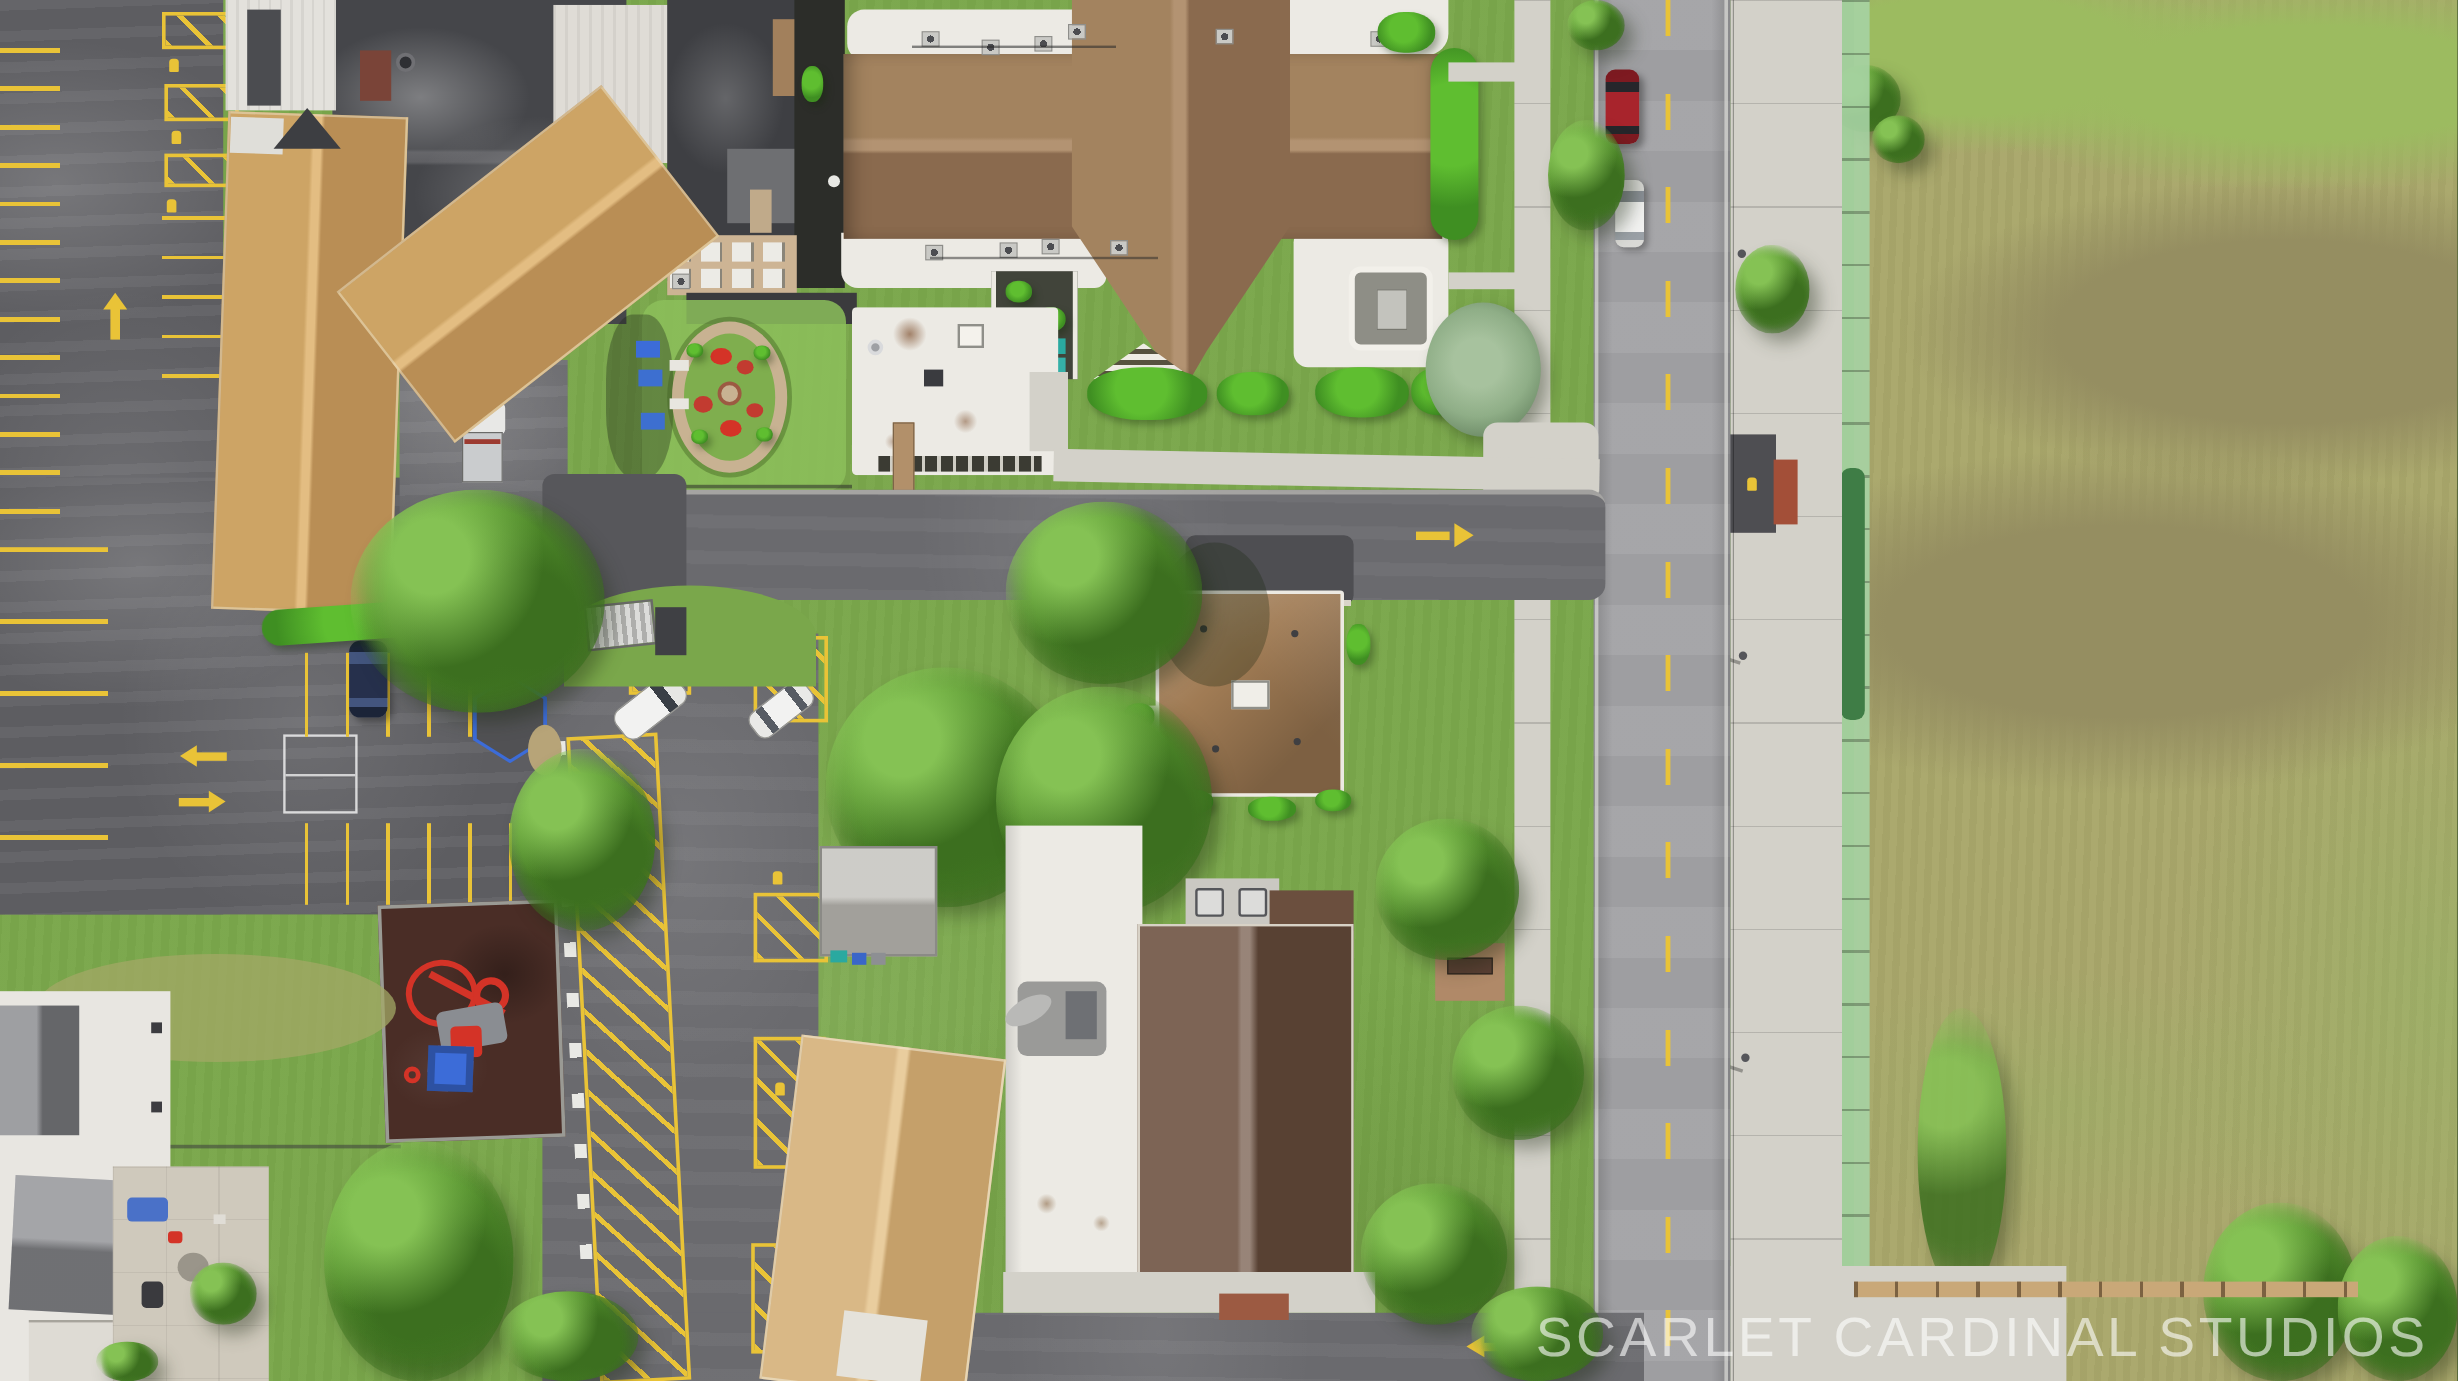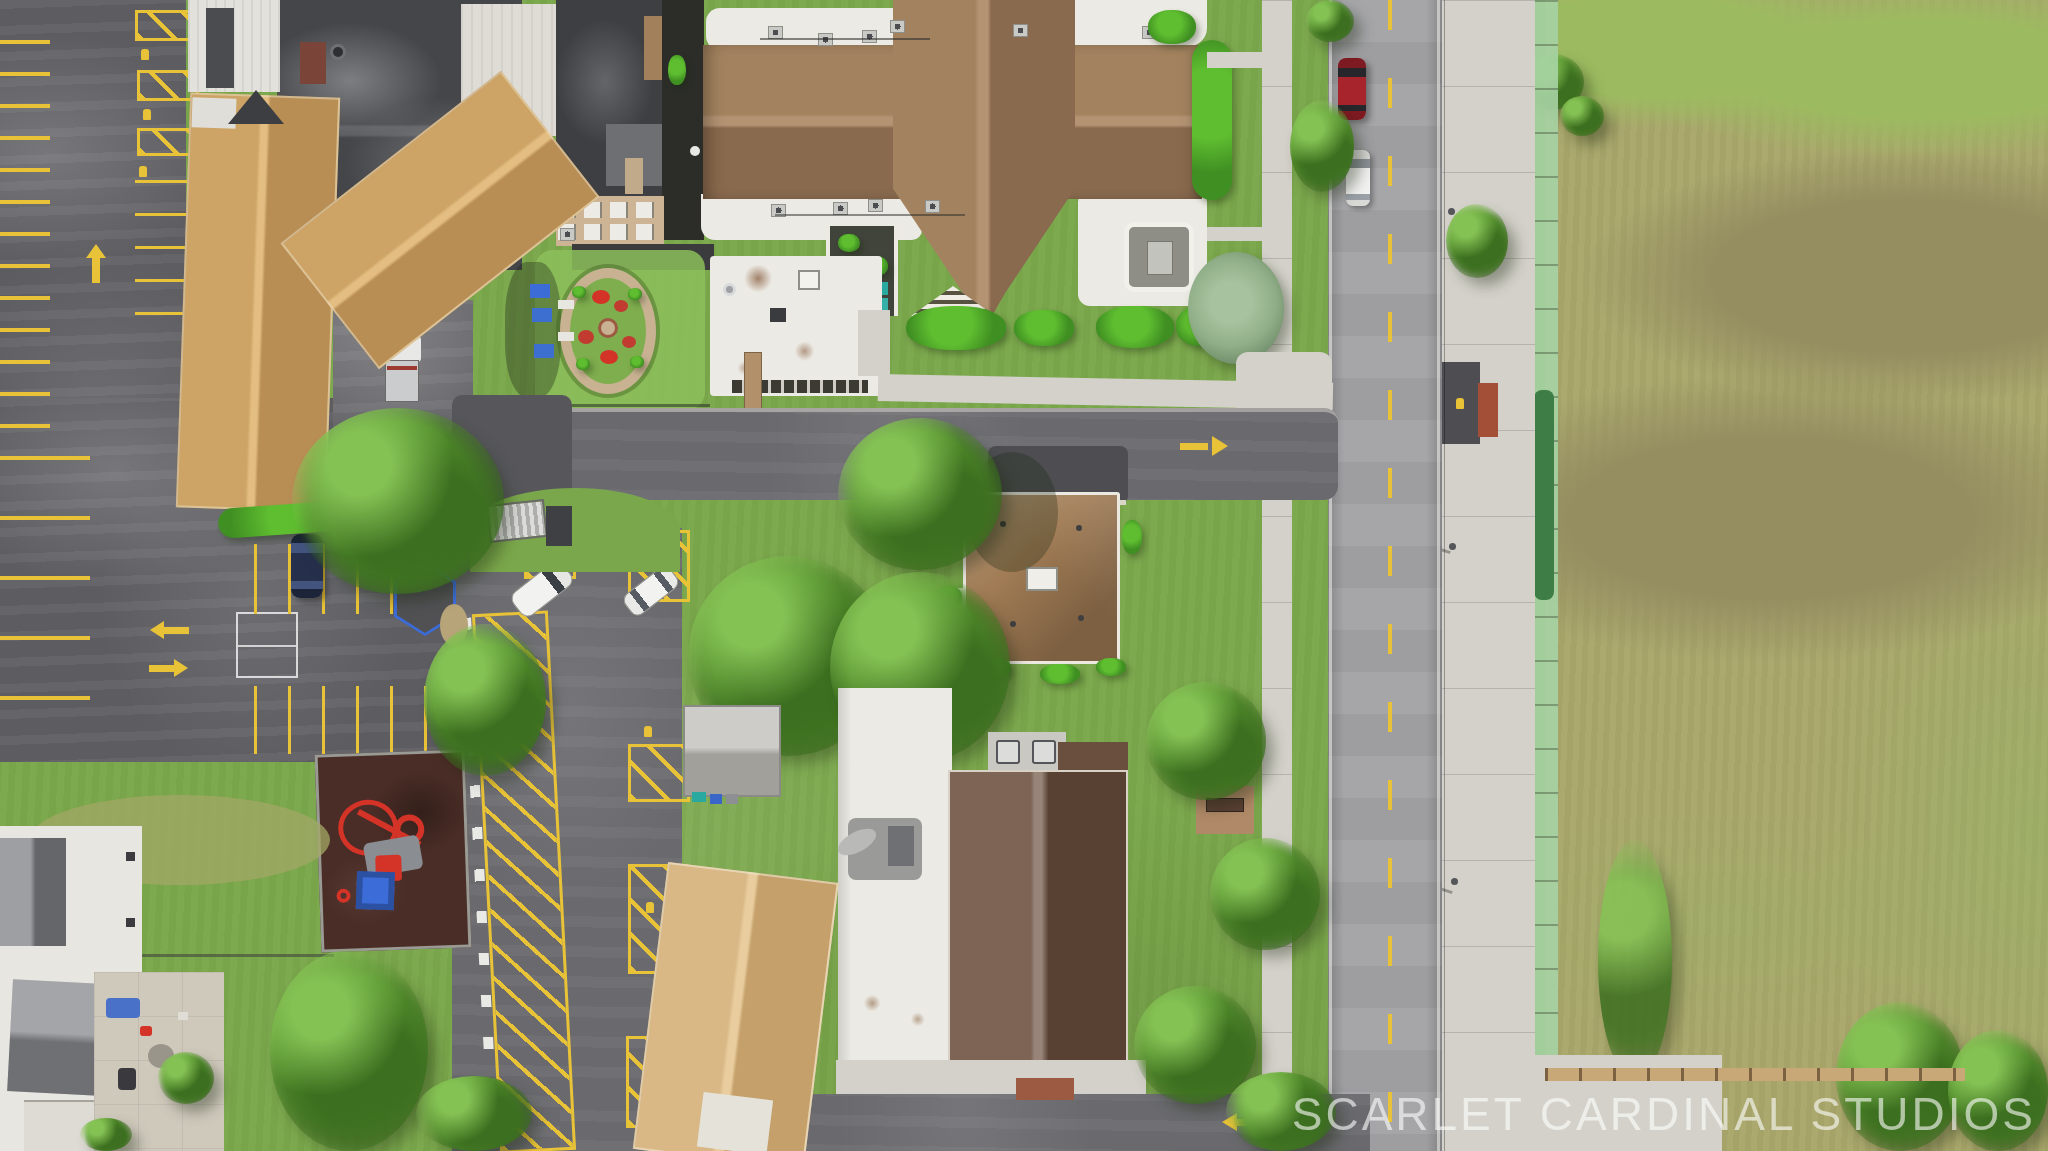--- a/index.html
+++ b/index.html
@@ -410,14 +410,14 @@
   <div class="a tree" style="left:270px;top:950px;width:158px;height:201px;"></div>
   <div class="a tree" style="left:416px;top:1076px;width:116px;height:75px;"></div>
   <div class="a tree" style="left:292px;top:408px;width:212px;height:186px;"></div>
   <div class="a tree" style="left:424px;top:624px;width:122px;height:152px;"></div>
 
   <div class="a" style="left:668px;top:862px;width:172px;height:289px;transform:rotate(7deg);transform-origin:top left;
        background:linear-gradient(90deg, #d9b886 0 46%, #e9cd9e 48% 52%, #c5a06a 54%);
        border:2px solid rgba(240,232,210,.6);"></div>
   <div class="a" style="left:700px;top:1096px;width:70px;height:55px;background:#e5e2da;transform:rotate(7deg);"></div>
 
-  <div class="a wm" style="right:12px;bottom:10px;margin-left:35px;">SCARLET CARDINAL STUDIOS</div>
+  <div class="a wm" style="right:24px;bottom:10px;margin-left:35px;">SCARLET CARDINAL STUDIOS</div>
 </div>
 
 </body></html>

